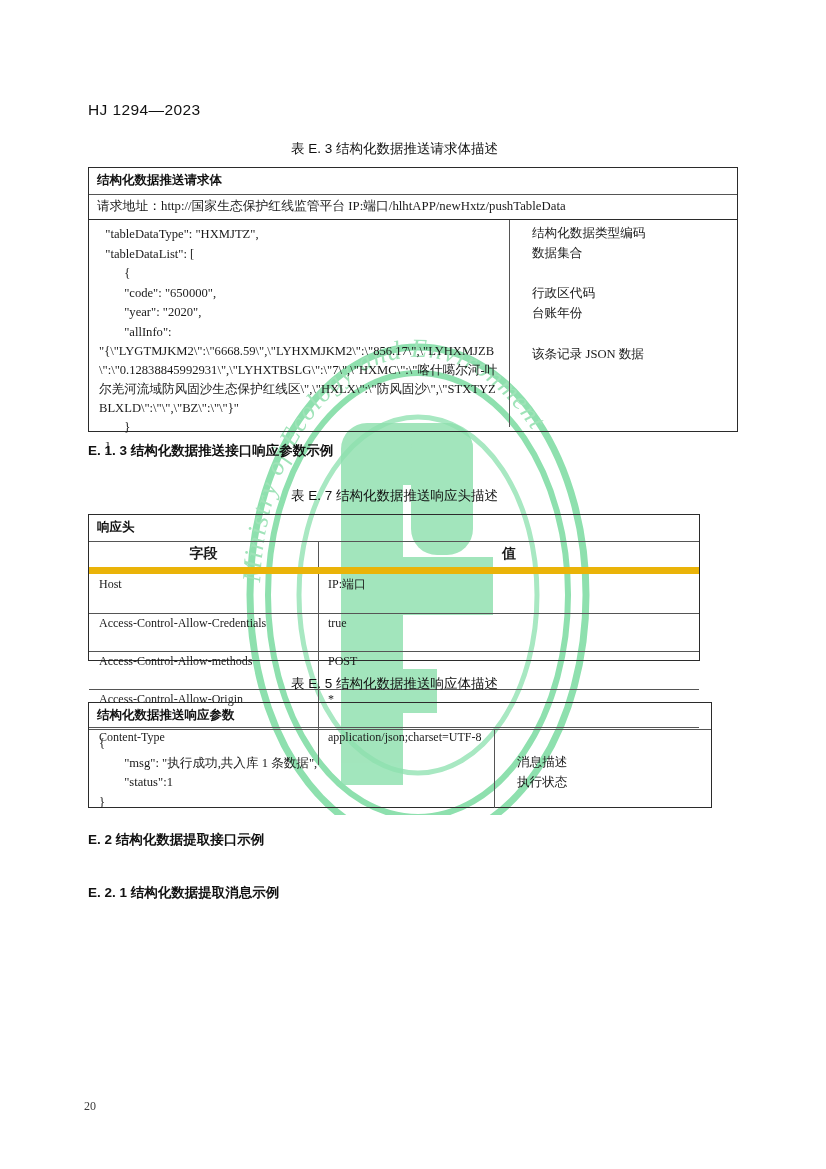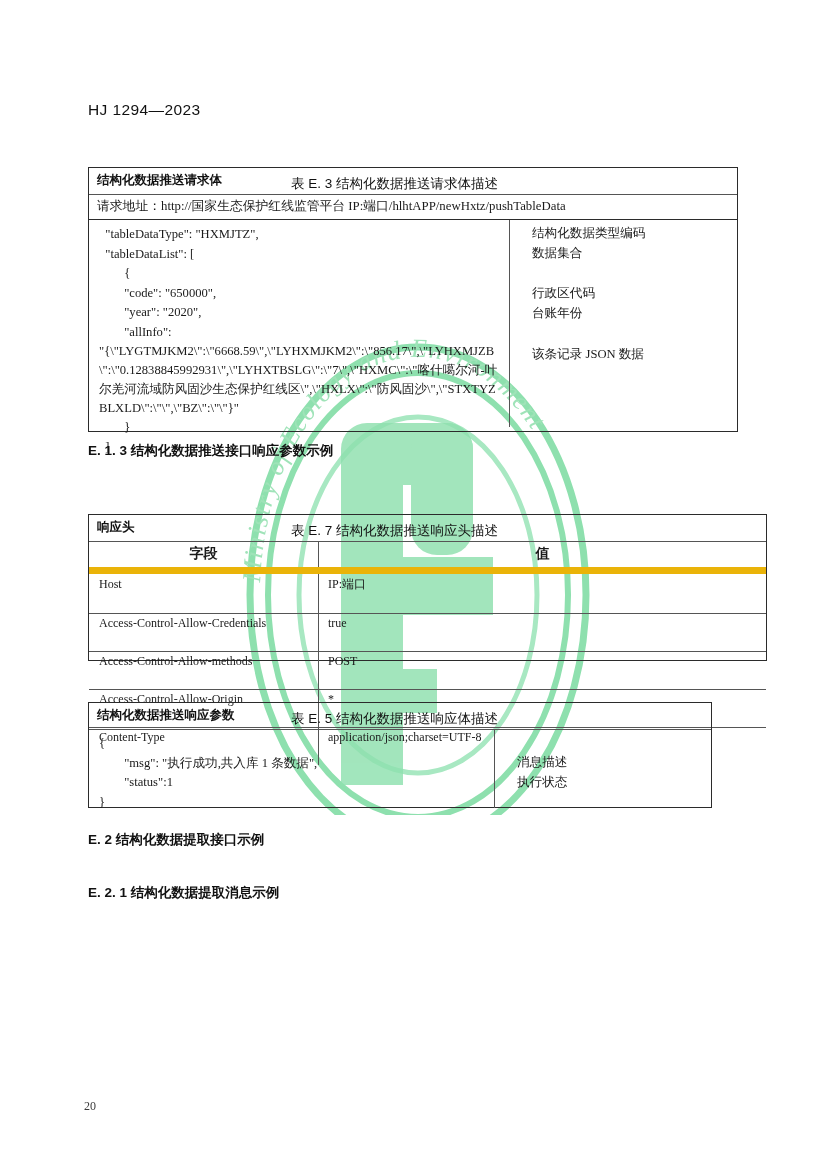--- a/index.html
+++ b/index.html
@@ -52,21 +52,20 @@
     letter-spacing: 0.4px;
     color: #111;
   }
 
   .tbl-caption {
     position: absolute;
     font-family: "Liberation Sans", sans-serif;
     font-size: 13.5px;
     color: #111;
     white-space: nowrap;
-    margin-top: 35px;
   }
 
   .sec-head {
     position: absolute;
     font-family: "Liberation Sans", sans-serif;
     font-size: 13.5px;
     font-weight: 600;
     color: #111;
     white-space: nowrap;
   }
@@ -136,21 +135,21 @@
   #e3-right {
     position: absolute;
     left: 421px; top: 0; right: 0;
     padding: 5px 8px 0 22px;
     box-sizing: border-box;
     font-size: 12.6px;
   }
   #e3-right .d { position: absolute; white-space: nowrap; }
 
   
-  #tableE4 { left: 88px; top: 514px; width: 679px; height: 147px; }
+  #tableE4 { left: 88px; top: 514px; width: 612px; height: 147px; }
   #e4-grid { width: 100%; border-collapse: collapse; table-layout: fixed; }
   #e4-grid td, #e4-grid th {
     border-bottom: 1px solid #555;
     padding: 2px 0 20px 0;
     font-size: 12px;
     font-weight: normal;
     text-align: left;
     color: #1a1a1a;
   }
   #e4-grid tr:last-child td { border-bottom: none; }

